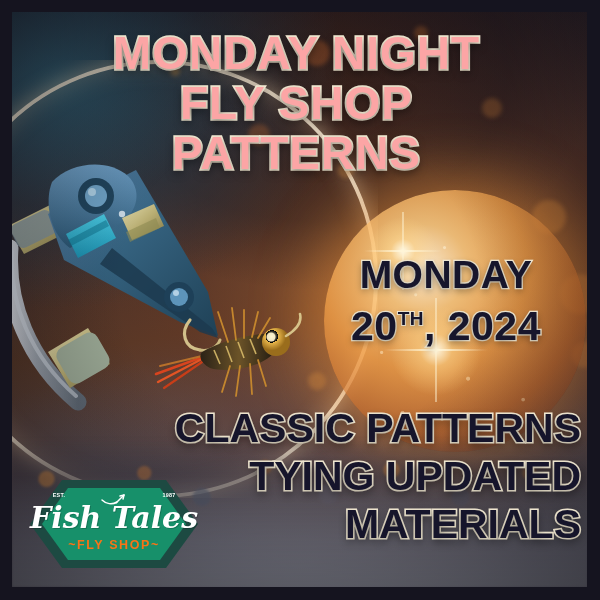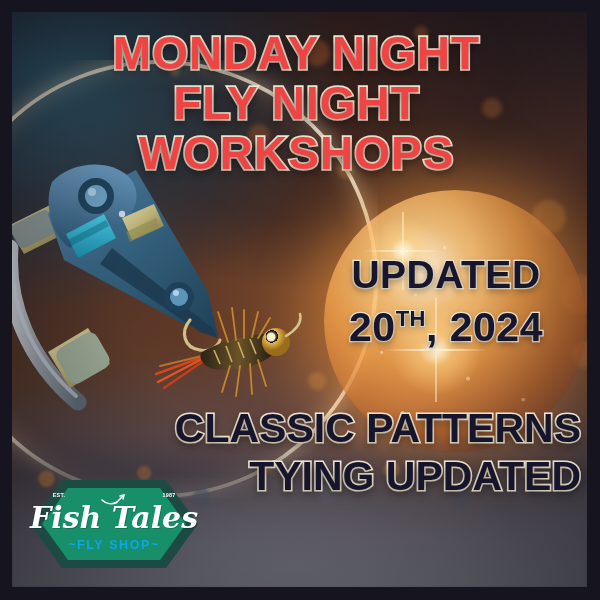--- a/index.html
+++ b/index.html
@@ -96,41 +96,41 @@
 
   
   #vise{position:absolute;left:-8px;top:140px;width:300px;height:280px;}
   #headline{
     position:absolute;left:0;right:6px;top:16px;text-align:center;
   }
   #headline .hl{
     display:block;
     font-size:46px;line-height:50px;
     font-weight:bold;
-    color:#ef4444;
+    color:#fca5a5;
     -webkit-text-stroke:3.4px #f6edd6;
     paint-order:stroke fill;
     letter-spacing:1px;
     text-shadow:0 4px 9px rgba(0,0,0,.5);
   }
 
   #datebox{
     position:absolute;left:300px;width:268px;top:242px;text-align:center;
   }
   #datebox .d1{
     display:block;font-size:39px;line-height:42px;font-weight:bold;color:#17162c;
     -webkit-text-stroke:2.6px #f6edd6;paint-order:stroke fill;letter-spacing:.5px;
     text-shadow:0 3px 7px rgba(0,0,0,.4);
   }
   #datebox .d2{
     display:block;font-size:41px;line-height:46px;font-weight:bold;color:#17162c;
     -webkit-text-stroke:2.6px #f6edd6;paint-order:stroke fill;letter-spacing:.5px;
     text-shadow:0 3px 7px rgba(0,0,0,.4);
   }
-  #datebox .sup{font-size:22px;vertical-align:super;-webkit-text-stroke:2px #f6edd6;}
+  #datebox .sup{font-size:19px;vertical-align:super;-webkit-text-stroke:2px #f6edd6;}
 
   #tagline{
     position:absolute;left:80px;right:6px;top:392px;text-align:right;
   }
   #tagline .tl{
     display:block;font-size:41px;line-height:48px;font-weight:bold;color:#16152b;
     -webkit-text-stroke:3.2px #f6edd6;paint-order:stroke fill;letter-spacing:0px;
     text-shadow:0 4px 8px rgba(0,0,0,.45);
   }
 
@@ -138,21 +138,21 @@
   #logo{position:absolute;left:16px;top:466px;width:172px;height:92px;}
   #logo .lg-text-script{
     position:absolute;left:0;right:0;top:22px;text-align:center;
     font-family:"DejaVu Serif",serif;font-style:italic;font-weight:bold;
     font-size:30px;color:#ffffff;letter-spacing:0px;
     text-shadow:1px 1px 0 rgba(0,0,0,.18);
   }
   #logo .lg-text-sub{
     position:absolute;left:0;right:0;top:60px;text-align:center;
     font-family:"Liberation Sans",sans-serif;font-weight:bold;
-    font-size:12.5px;color:#0ea5e9;letter-spacing:1.6px;
+    font-size:12.5px;color:#f97316;letter-spacing:1.6px;
   }
   #logo .lg-est{
     position:absolute;text-align:center;
     font-family:"Liberation Sans",sans-serif;font-weight:bold;
     font-size:5.4px;color:#ffffff;letter-spacing:.3px;top:14px;
   }
   #logo .lg-est-l{left:18px;width:26px;}
   #logo .lg-est-r{right:18px;width:26px;}
 </style>
 </head>
@@ -286,32 +286,33 @@
       <circle cx="272" cy="190" r="14" fill="url(#gBead)"></circle>
       <circle cx="267" cy="185" r="4.5" fill="#fff6d2" opacity=".9"></circle>
 
       <path d="M282 184 C 292 178, 298 170, 296 162" stroke="#d6c389" stroke-width="2.6" fill="none" stroke-linecap="round"></path>
     </svg>
 
     <div class="bg bg-vignette"></div>
 
     <div id="headline">
       <span class="hl">MONDAY NIGHT</span>
-      <span class="hl">FLY NIGHT</span>
-      <span class="hl">WORKSHOPS</span>
+      <span class="hl">FLY SHOP</span>
+      <span class="hl">PATTERNS</span>
     </div>
 
     <div id="datebox">
-      <span class="d1">UPDATED</span>
+      <span class="d1">MONDAY</span>
       <span class="d2"><span>20</span><span class="sup">TH</span><span>,</span>&nbsp;<span>2024</span></span>
     </div>
 
     <div id="tagline">
       <span class="tl">CLASSIC PATTERNS</span>
       <span class="tl">TYING UPDATED</span>
+      <span class="tl">MATERIALS</span>
     </div>
 
     <div id="logo">
       <svg viewBox="0 0 172 92" width="172" height="92" style="position:absolute;inset:0;">
         <polygon points="34,2 138,2 170,46 138,90 34,90 2,46" fill="#1d4a42"></polygon>
         <polygon points="40,10 132,10 158,46 132,82 40,82 14,46" fill="#17906a"></polygon>
         <g stroke="#ffffff" stroke-width="1.5" fill="none" stroke-linecap="round">
           <path d="M74 22 C 78 26, 84 27, 89 24"></path>
           <path d="M88 25 L 96 17"></path>
           <path d="M96 17 L 92 18 M96 17 L 95 21"></path>

